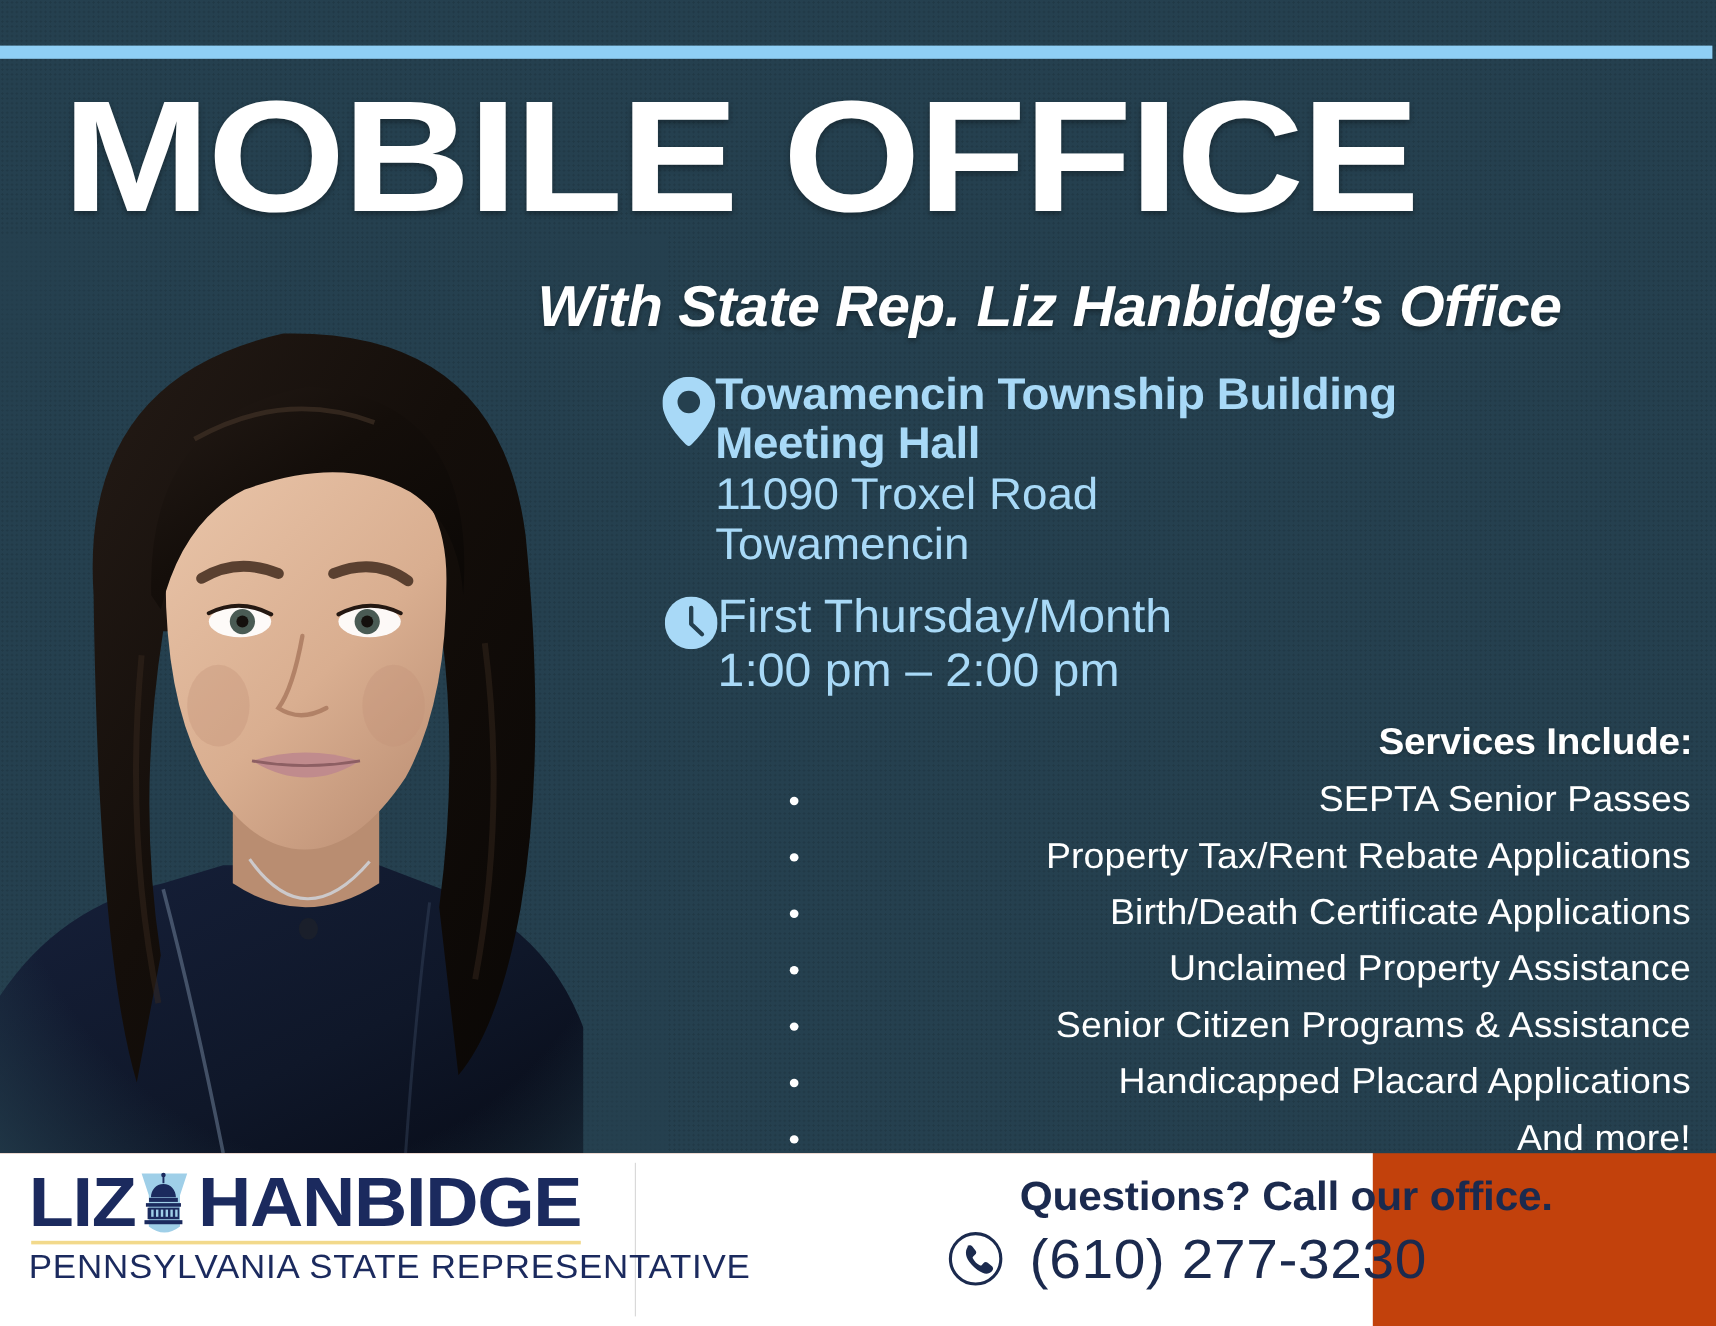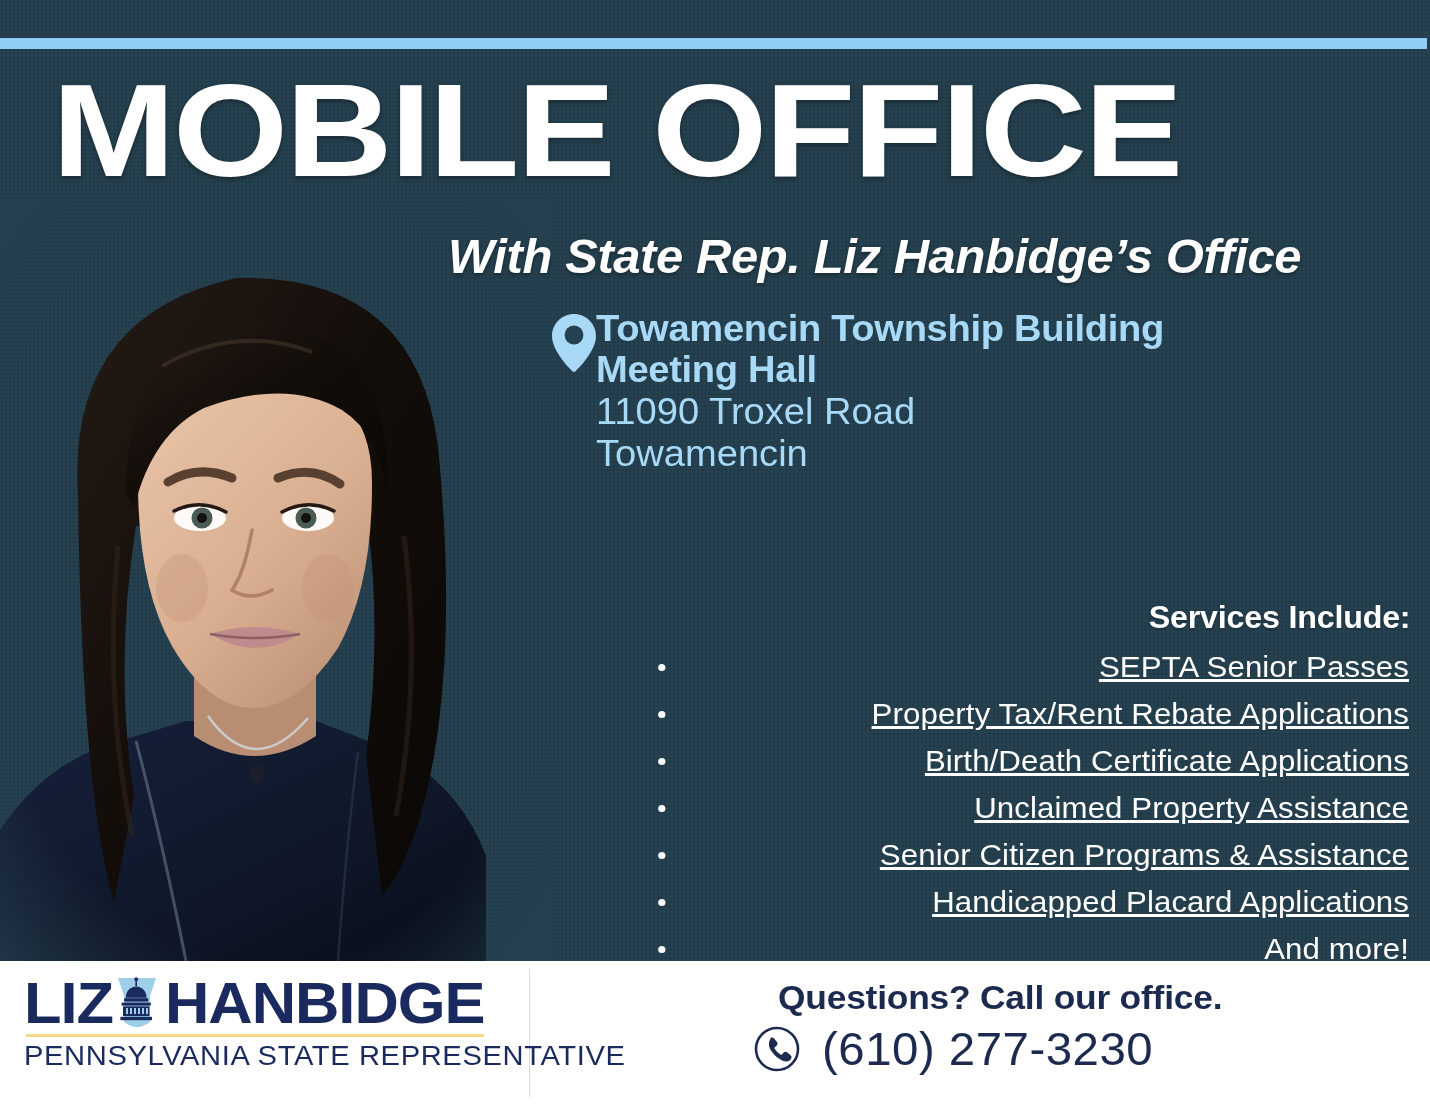--- a/index.html
+++ b/index.html
@@ -166,21 +166,20 @@
     letter-spacing: -0.2px;
     transform: scaleX(1.04);
     transform-origin: left top;
     margin-bottom: 16px;
     text-shadow: 0 1px 3px rgba(0,0,0,.3);
   }
   .services ul {
     list-style: none;
     margin: 0;
     padding: 0 0 0 34px;
-    text-decoration: underline;
   }
   .services li {
     position: relative;
     font-family: "Liberation Sans Narrow", "Liberation Sans", sans-serif;
     font-weight: 400;
     font-size: 30px;
     line-height: 1.0;
     letter-spacing: 0.1px;
     transform: scaleX(1.04);
     transform-origin: left top;
@@ -197,21 +196,21 @@
     height: 7px;
     border-radius: 50%;
     background: #ffffff;
   }
 
   
   .footer {
     position: absolute;
     left: 0;
     top: 961px;
-    width: 1430px;
+    width: 1144px;
     height: 144px;
     background: #ffffff;
   }
   .footer-divider {
     position: absolute;
     left: 529px;
     top: 8px;
     width: 1px;
     height: 128px;
     background: #d9d9d9;
@@ -264,24 +263,24 @@
     line-height: 1.05;
     color: #1b2a5e;
     letter-spacing: 0.6px;
     transform: scaleX(1.04);
     transform-origin: left top;
     white-space: nowrap;
   }
 
   .contact {
     position: absolute;
-    left: 754px;
+    left: 790px;
     top: 18px;
     width: 520px;
-    text-align: left;
+    text-align: center;
     color: #1b2a4e;
   }
   .contact-q {
     font-family: "Liberation Sans Narrow", "Liberation Sans", sans-serif;
     font-weight: 700;
     font-size: 34px;
     line-height: 1.1;
     letter-spacing: -0.2px;
     transform: scaleX(1.04);
     transform-origin: left top;
@@ -398,20 +397,32 @@
           </svg>
         </span>
         <div class="info-text">
           <div class="venue">Towamencin Township Building</div>
           <div class="venue">Meeting Hall</div>
           <div class="addr">11090 Troxel Road</div>
           <div class="addr">Towamencin</div>
         </div>
       </div>
 
+      <div class="info-row">
+        <span class="clock-icon">
+          <svg viewBox="0 0 44 44" aria-hidden="true">
+            <circle cx="22" cy="22" r="22" fill="#a8d9f7"></circle>
+            <path d="M22 9.5 V23 L31 31.5" fill="none" stroke="#25404f" stroke-width="3.6" stroke-linecap="round" stroke-linejoin="round"></path>
+          </svg>
+        </span>
+        <div class="info-text">
+          <div class="when">First Thursday/Month</div>
+          <div class="when">1:00 pm – 2:00 pm</div>
+        </div>
+      </div>
 
     </div>
 
     <div class="services">
       <div class="services-title">Services Include:</div>
       <ul>
         <li>SEPTA Senior Passes</li>
         <li>Property Tax/Rent Rebate Applications</li>
         <li>Birth/Death Certificate Applications</li>
         <li>Unclaimed Property Assistance</li>

